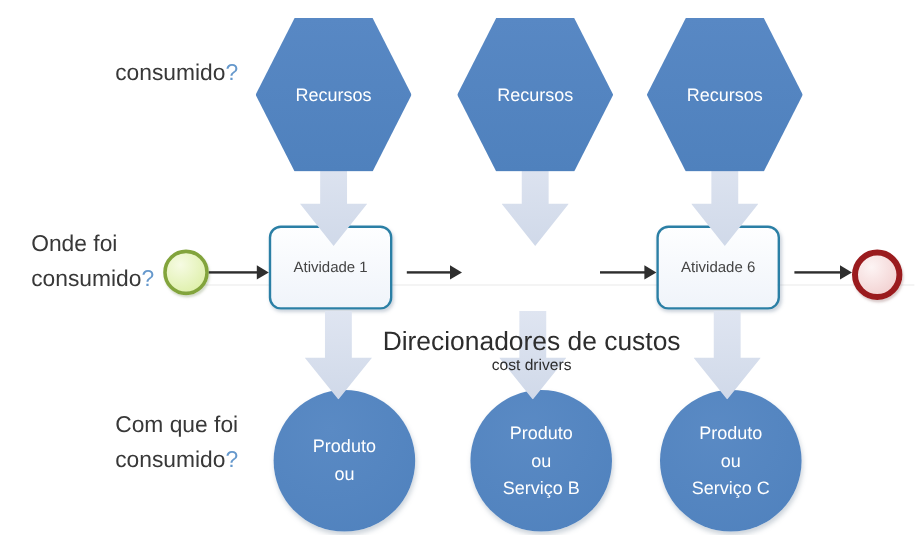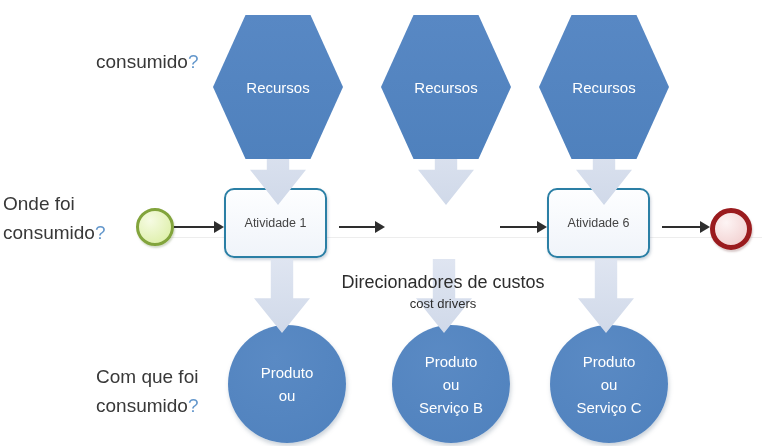--- a/index.html
+++ b/index.html
@@ -6,21 +6,21 @@
   .canvas{
     position:relative;width:768px;height:446px;background:#ffffff;
     font-family:"Liberation Sans",sans-serif;overflow:hidden;
   }
   .baseline{
     position:absolute;left:150px;top:237px;width:612px;height:1px;
     background:#ededed;z-index:0;
   }
   
   .hex{
-    position:absolute;top:15px;width:130px;height:144px;
+    position:absolute;top:15px;width:130px;height:128px;
     background:linear-gradient(180deg,var(--shape-blue-light,#5888C4),var(--shape-blue,#4F81BD));
     clip-path:polygon(0 50%,25% 0,75% 0,100% 50%,75% 100%,25% 100%);
     display:flex;align-items:center;justify-content:center;
     color:#fff;font-size:15px;z-index:4;text-align:right;
   }
   
   .block-arrow{
     position:absolute;
     background:linear-gradient(180deg,var(--arrow-fill-light,#DFE5F1),var(--arrow-fill,#D0D9E9));
     z-index:3;
@@ -57,39 +57,39 @@
     background:radial-gradient(circle at 40% 28%,#5A8AC4,var(--shape-blue,#4678B4));
     color:#fff;display:flex;flex-direction:column;align-items:center;justify-content:center;
     text-align:center;font-size:15px;line-height:23px;z-index:1;
     box-shadow:1px 3px 4px rgba(110,130,150,.35);
   }
   
   .qlabel{position:absolute;font-size:19px;line-height:29px;color:var(--text-dark,#383838);z-index:5;}
   .qmark{color:var(--question-mark,#6598CC);}
   
   .caption-pt{position:absolute;left:318px;top:272px;width:250px;text-align:center;
-    font-size:18px;color:#2d2d2d;z-index:5;}
+    font-size:22px;color:#2d2d2d;z-index:5;}
   .caption-en{position:absolute;left:318px;top:296px;width:250px;text-align:center;
     font-size:13px;color:#2d2d2d;z-index:5;}
 </style>
 </head>
 <body>
 
 <div class="canvas">
 
   <div class="baseline"></div>
 
   <div class="qlabel" style="left:96px;top:47px">
     <div><span>consumido</span><span class="qmark">?</span></div>
   </div>
-  <div class="qlabel" style="left:3px;top:189px">
+  <div class="qlabel" style="left:26px;top:189px">
     <div><span>Onde foi</span></div>
     <div><span>consumido</span><span class="qmark">?</span></div>
   </div>
-  <div class="qlabel" style="left:96px;top:362px">
+  <div class="qlabel" style="left:96px;top:340px">
     <div><span>Com que foi</span></div>
     <div><span>consumido</span><span class="qmark">?</span></div>
   </div>
 
   <div class="hex" style="left:213px">
     <span>Recursos</span>
   </div>
   <div class="hex" style="left:381px">
     <span>Recursos</span>
   </div>

